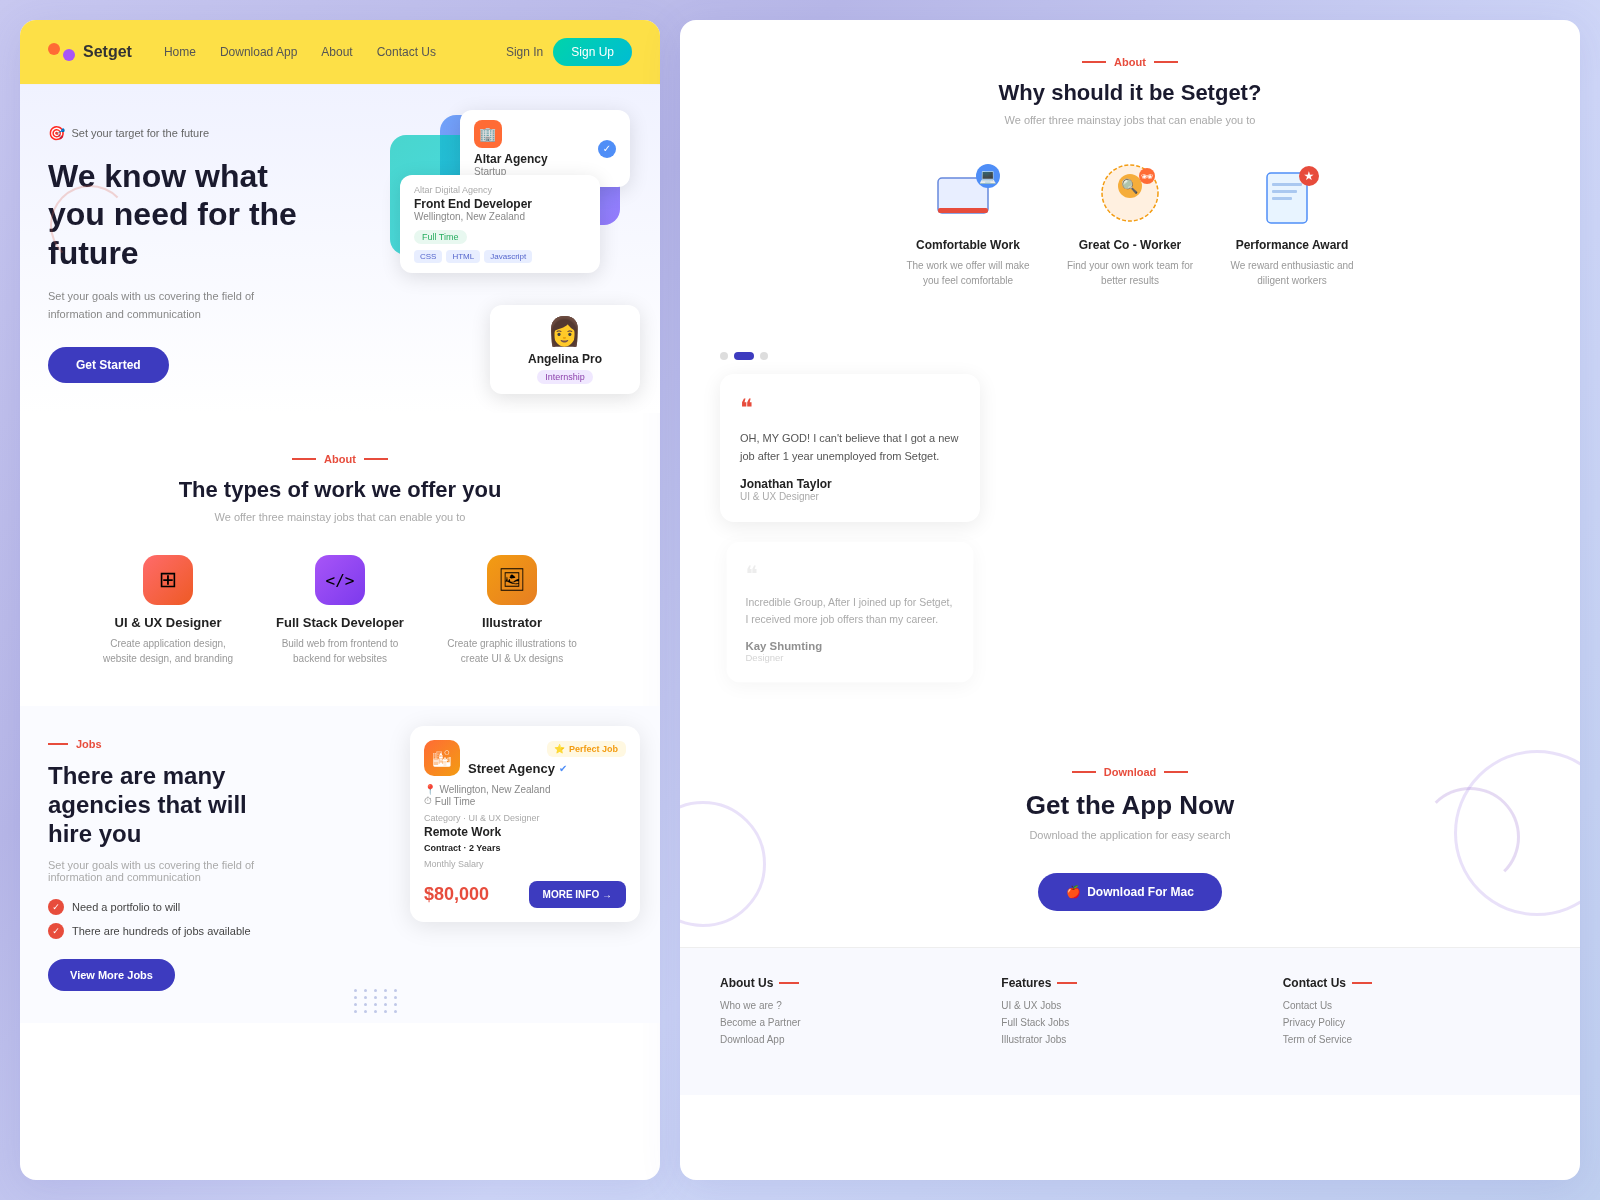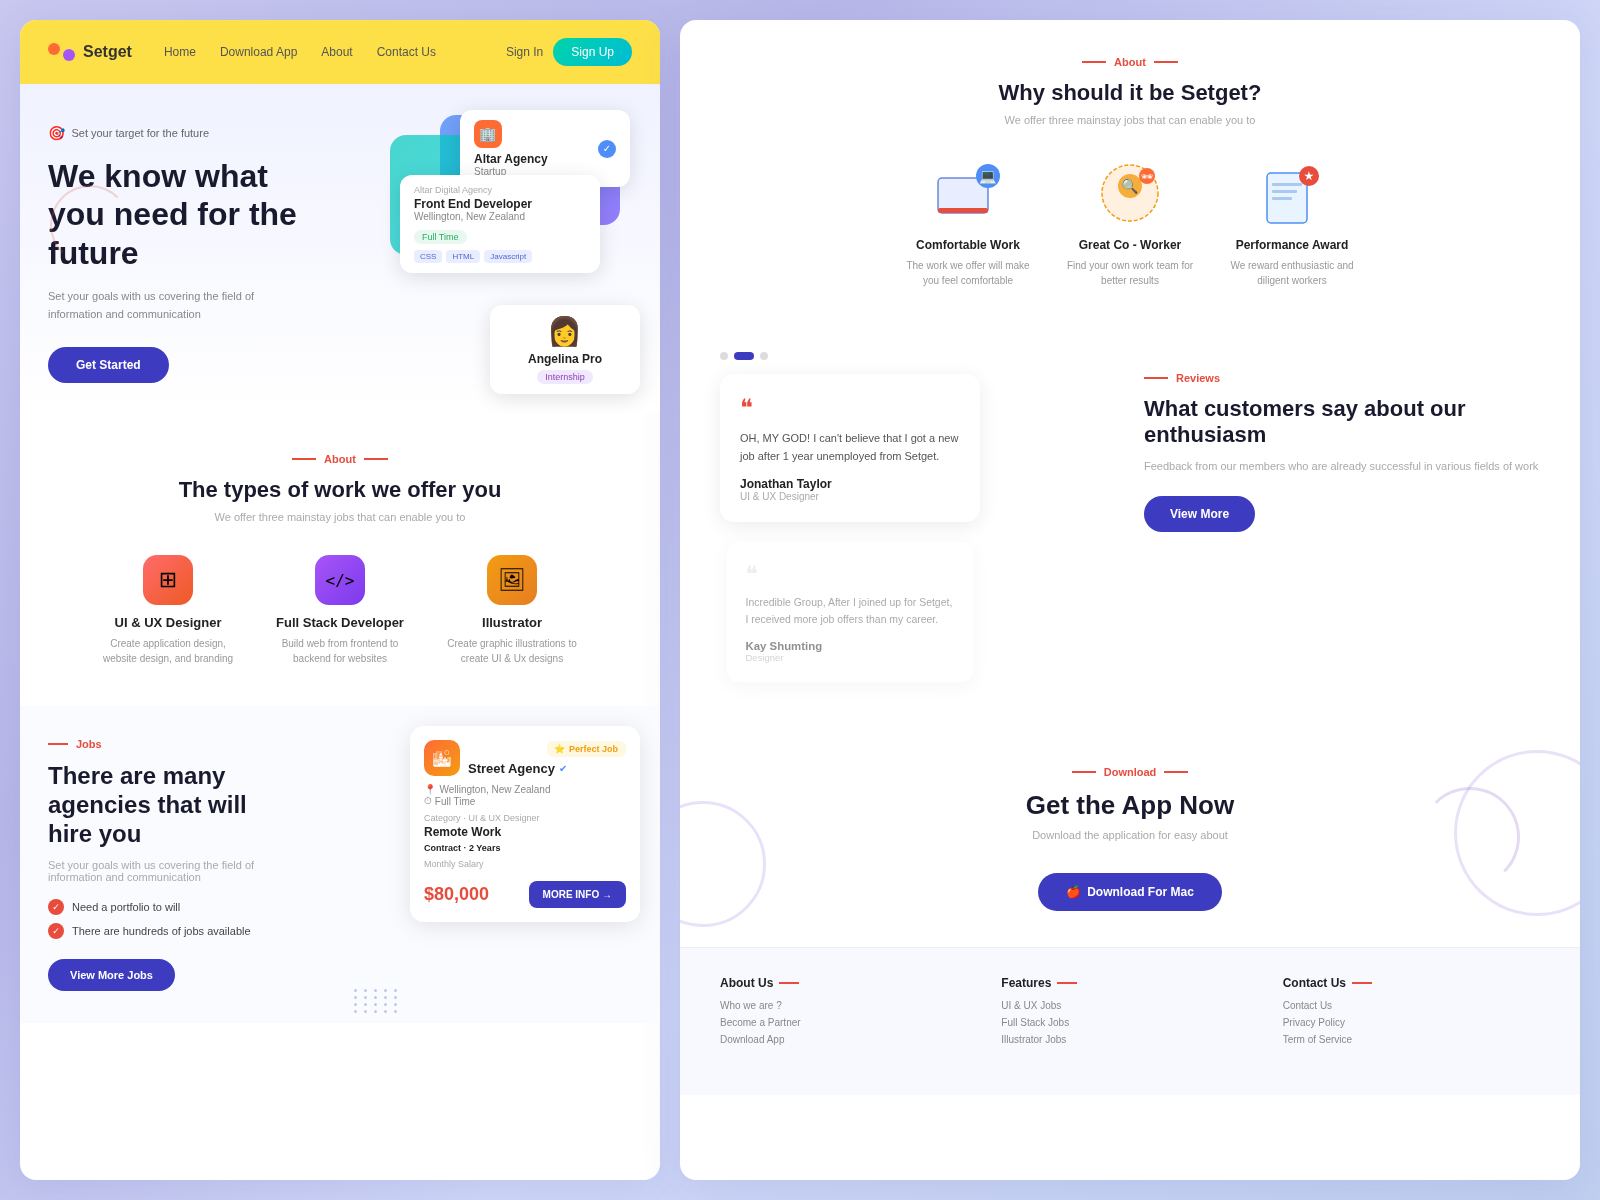--- a/index.html
+++ b/index.html
@@ -794,40 +794,31 @@
         <div class="review-author">Jonathan Taylor</div>
         <div class="review-role">UI &amp; UX Designer</div>
       </div>
       <div class="review-card blurred">
         <div class="quote-icon" style="color:#ddd;">❝</div>
         <p class="review-text">Incredible Group, After I joined up for Setget, I received more job offers than my career.</p>
         <div class="review-author">Kay Shumting</div>
         <div class="review-role">Designer</div>
       </div>
     </div>
-    <div class="reviews-right">
-      <div class="section-label">
-        <div class="section-label-line"></div>
-        <span class="section-label-text">Reviews</span>
-      </div>
-      <h2 class="reviews-title">What customers say about our enthusiasm</h2>
-      <p class="reviews-sub">Feedback from our members who are already successful in various fields of work</p>
-      <button class="btn-view-more">View More</button>
-    </div>
   </div>
 
   <div class="download-section">
     <div class="arc-deco"></div>
     <div class="section-label">
       <div class="section-label-line"></div>
       <span class="section-label-text">Download</span>
       <div class="section-label-line"></div>
     </div>
     <h2 class="section-title" style="font-size:26px;">Get the App Now</h2>
-    <p class="section-sub">Download the application for easy about</p>
+    <p class="section-sub">Download the application for easy search</p>
     <button class="btn-download-mac">
       <span>🍎</span>
       <span>Download For Mac</span>
     </button>
   </div>
 
   <div class="footer">
     <div class="footer-cols">
       <div class="footer-col">
         <div class="footer-col-title">

